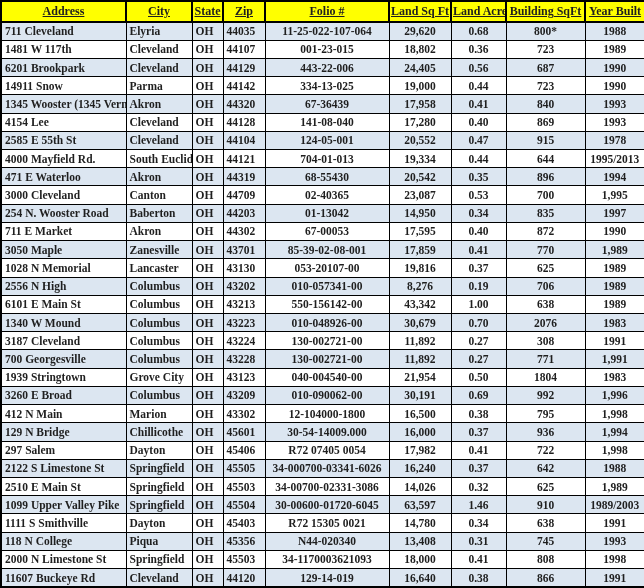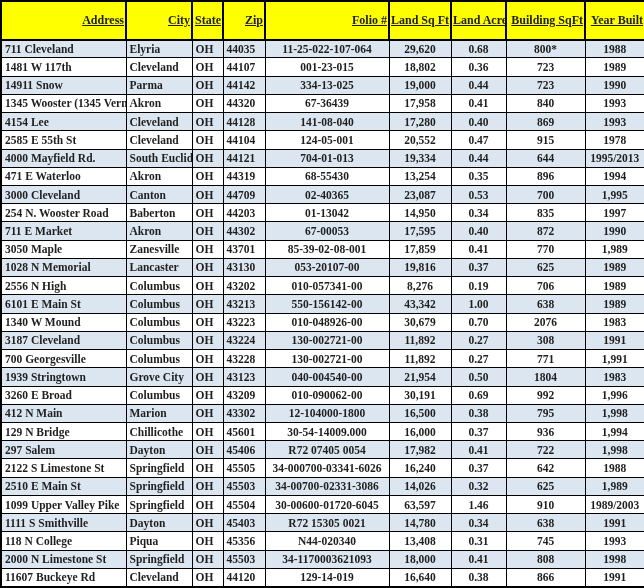--- a/index.html
+++ b/index.html
@@ -25,22 +25,22 @@
     height: 17px;
     line-height: 1.05;
   }
   table.props thead th {
     background: var(--header-bg, #FFFF00);
     border: 2px solid var(--border, #000);
     font-weight: 700;
     text-decoration: underline;
     font-size: 12px;
     height: 21px;
-    text-align: right;
-    padding: 12px 1px;
+    text-align: center;
+    padding: 0 1px;
   }
   table.props tbody tr:nth-child(odd)  td { background: var(--stripe-bg, #DCE6F1); }
   table.props tbody tr:nth-child(even) td { background: var(--row-bg, #FFFFFF); }
   .al { text-align: left; }
   .ac { text-align: center; }
 </style>
 </head>
 <body>
 
 <div class="sheet">
@@ -86,20 +86,31 @@
           <td class="al">Cleveland</td>
           <td class="al">OH</td>
           <td class="al">44107</td>
           <td class="ac">001-23-015</td>
           <td class="ac">18,802</td>
           <td class="ac">0.36</td>
           <td class="ac">723</td>
           <td class="ac">1989</td>
         </tr>
         <tr>
+          <td class="al">6201 Brookpark</td>
+          <td class="al">Cleveland</td>
+          <td class="al">OH</td>
+          <td class="al">44129</td>
+          <td class="ac">443-22-006</td>
+          <td class="ac">24,405</td>
+          <td class="ac">0.56</td>
+          <td class="ac">687</td>
+          <td class="ac">1990</td>
+        </tr>
+        <tr>
           <td class="al">14911 Snow</td>
           <td class="al">Parma</td>
           <td class="al">OH</td>
           <td class="al">44142</td>
           <td class="ac">334-13-025</td>
           <td class="ac">19,000</td>
           <td class="ac">0.44</td>
           <td class="ac">723</td>
           <td class="ac">1990</td>
         </tr>
@@ -146,21 +157,21 @@
           <td class="ac">0.44</td>
           <td class="ac">644</td>
           <td class="ac">1995/2013</td>
         </tr>
         <tr>
           <td class="al">471 E Waterloo</td>
           <td class="al">Akron</td>
           <td class="al">OH</td>
           <td class="al">44319</td>
           <td class="ac">68-55430</td>
-          <td class="ac">13,254</td>
+          <td class="ac">20,542</td>
           <td class="ac">0.35</td>
           <td class="ac">896</td>
           <td class="ac">1994</td>
         </tr>
         <tr>
           <td class="al">3000 Cleveland</td>
           <td class="al">Canton</td>
           <td class="al">OH</td>
           <td class="al">44709</td>
           <td class="ac">02-40365</td>

